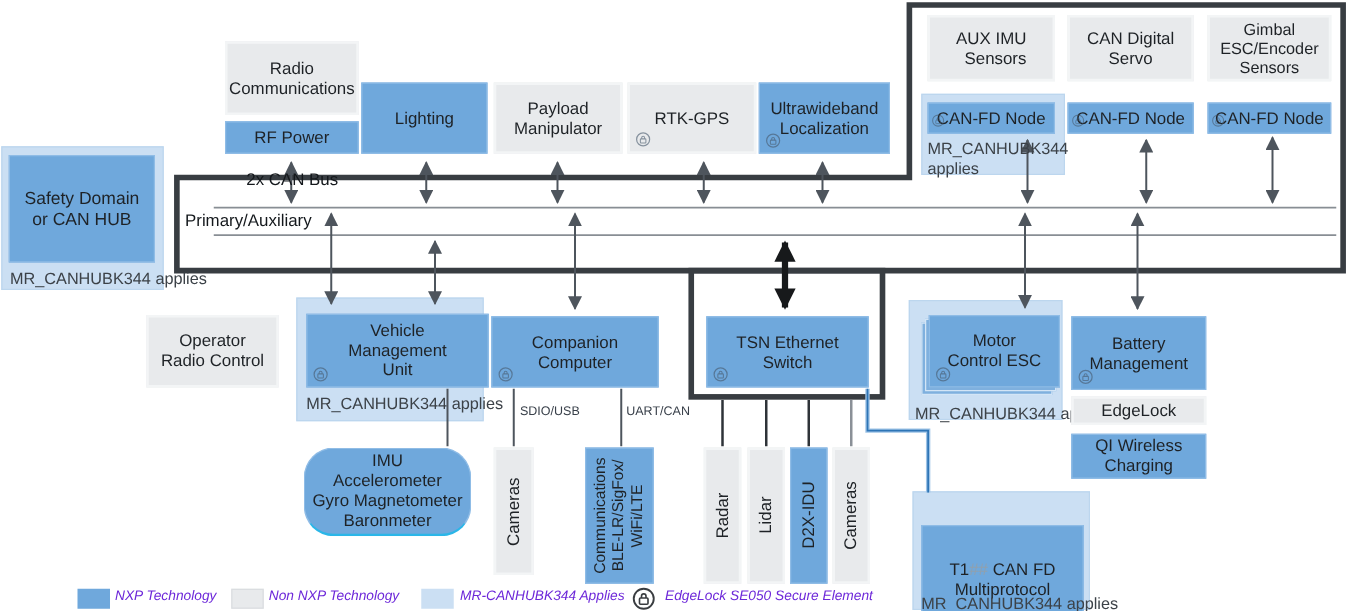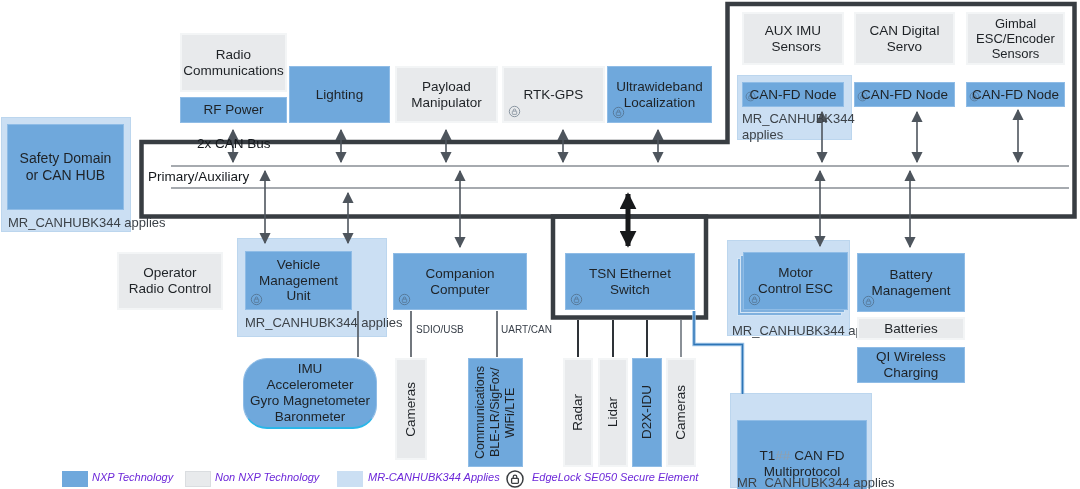--- a/index.html
+++ b/index.html
@@ -177,21 +177,21 @@
     <rect x="6.6" y="9.4" width="6.8" height="5" rx="0.8" fill="none" stroke="currentColor" stroke-width="1.3"></rect>
     <path d="M8.2 9.4 V7.9 a1.8 1.8 0 0 1 3.6 0 V9.4" fill="none" stroke="currentColor" stroke-width="1.3"></path>
   </svg>
 </span>
   </div>
 
   <div class="box gray" style="left:117px;top:252px;width:106px;height:58px;">
     <span class="lbl">Operator
 Radio Control</span>
   </div>
-  <div class="box blue" style="left:245px;top:251px;width:107px;height:59px;">
+  <div class="box blue" style="left:245px;top:251px;width:146px;height:59px;">
     <span class="lbl">Vehicle
 Management
 Unit</span>
     <span class="lock" style="left:4px;bottom:3px;">
   <svg viewBox="0 0 20 20" xmlns="http://www.w3.org/2000/svg">
     <circle cx="10" cy="10" r="8" fill="none" stroke="currentColor" stroke-width="1.5"></circle>
     <rect x="6.6" y="9.4" width="6.8" height="5" rx="0.8" fill="none" stroke="currentColor" stroke-width="1.3"></rect>
     <path d="M8.2 9.4 V7.9 a1.8 1.8 0 0 1 3.6 0 V9.4" fill="none" stroke="currentColor" stroke-width="1.3"></path>
   </svg>
 </span>
@@ -236,21 +236,21 @@
 Management</span>
     <span class="lock" style="left:4px;bottom:3px;">
   <svg viewBox="0 0 20 20" xmlns="http://www.w3.org/2000/svg">
     <circle cx="10" cy="10" r="8" fill="none" stroke="currentColor" stroke-width="1.5"></circle>
     <rect x="6.6" y="9.4" width="6.8" height="5" rx="0.8" fill="none" stroke="currentColor" stroke-width="1.3"></rect>
     <path d="M8.2 9.4 V7.9 a1.8 1.8 0 0 1 3.6 0 V9.4" fill="none" stroke="currentColor" stroke-width="1.3"></path>
   </svg>
 </span>
   </div>
   <div class="box gray" style="left:857px;top:317px;width:108px;height:23px;">
-    <span class="lbl">Batteries</span>
+    <span class="lbl">EdgeLock</span>
   </div>
   <div class="box blue" style="left:857px;top:347px;width:108px;height:36px;">
     <span class="lbl">QI Wireless
 Charging</span>
   </div>
 
   <div class="box blue imu-edge" style="left:243px;top:358px;width:134px;height:71px;border-radius:24px;">
     <span class="lbl">IMU
 Accelerometer
 Gyro Magnetometer

